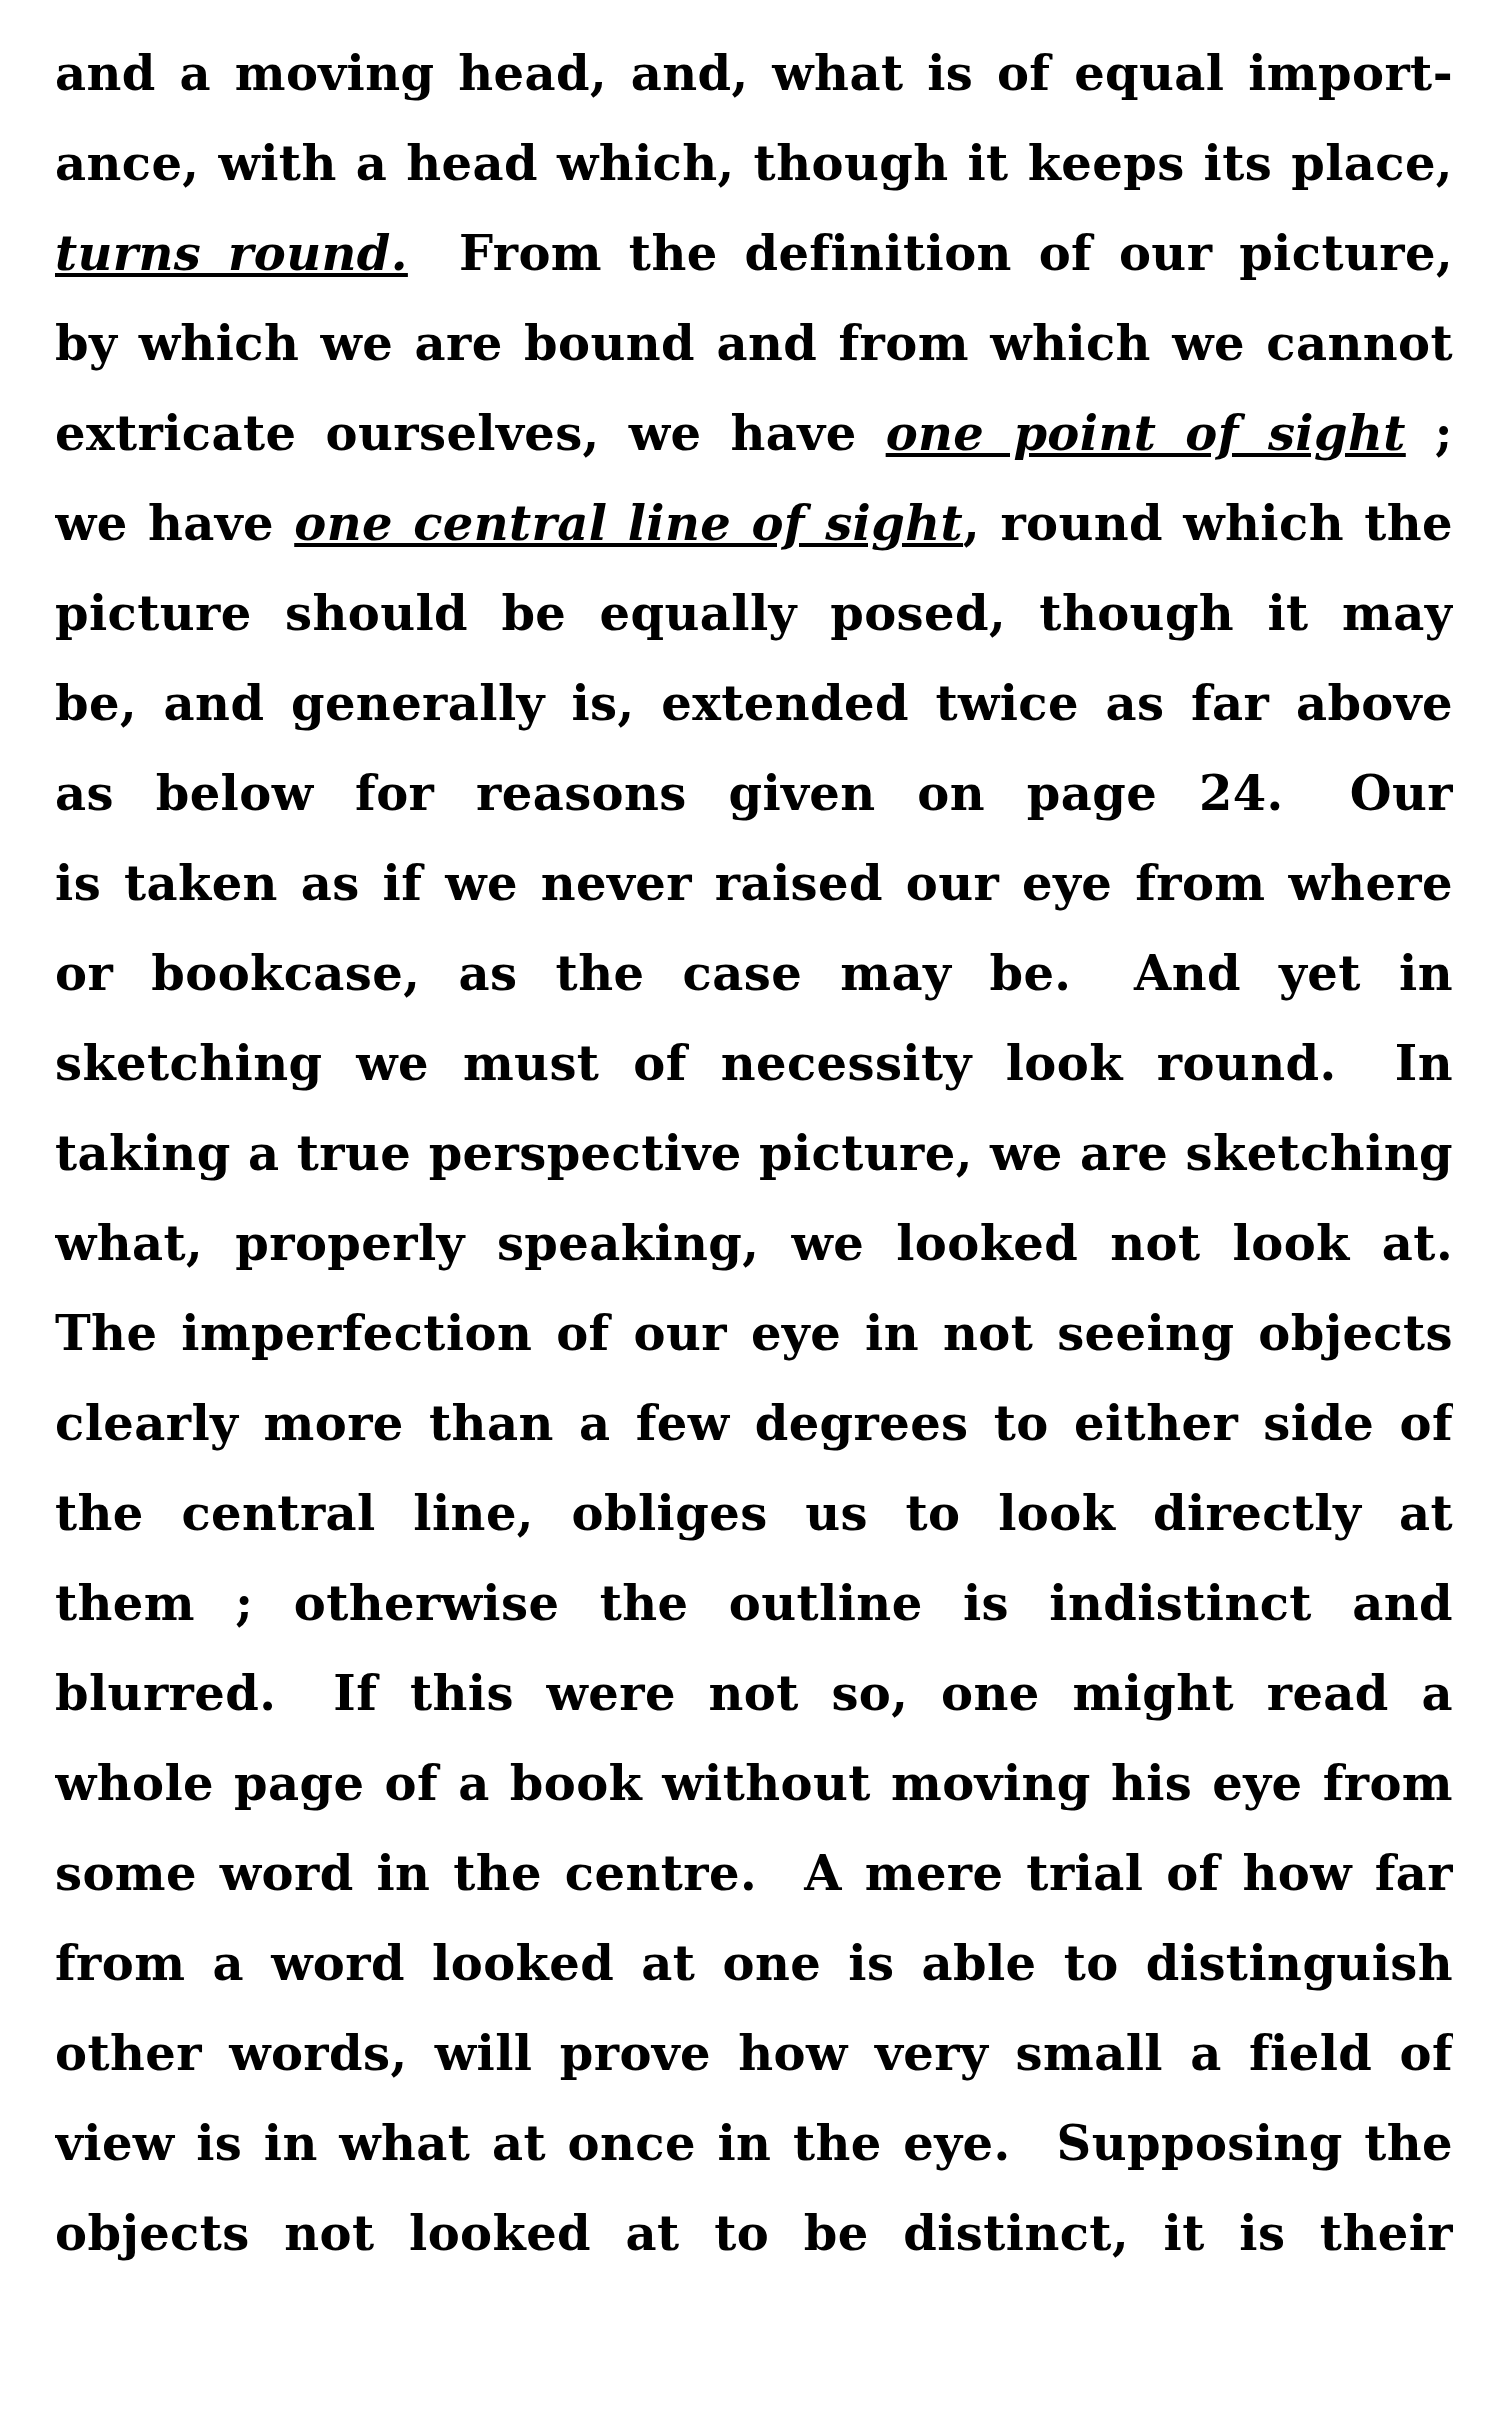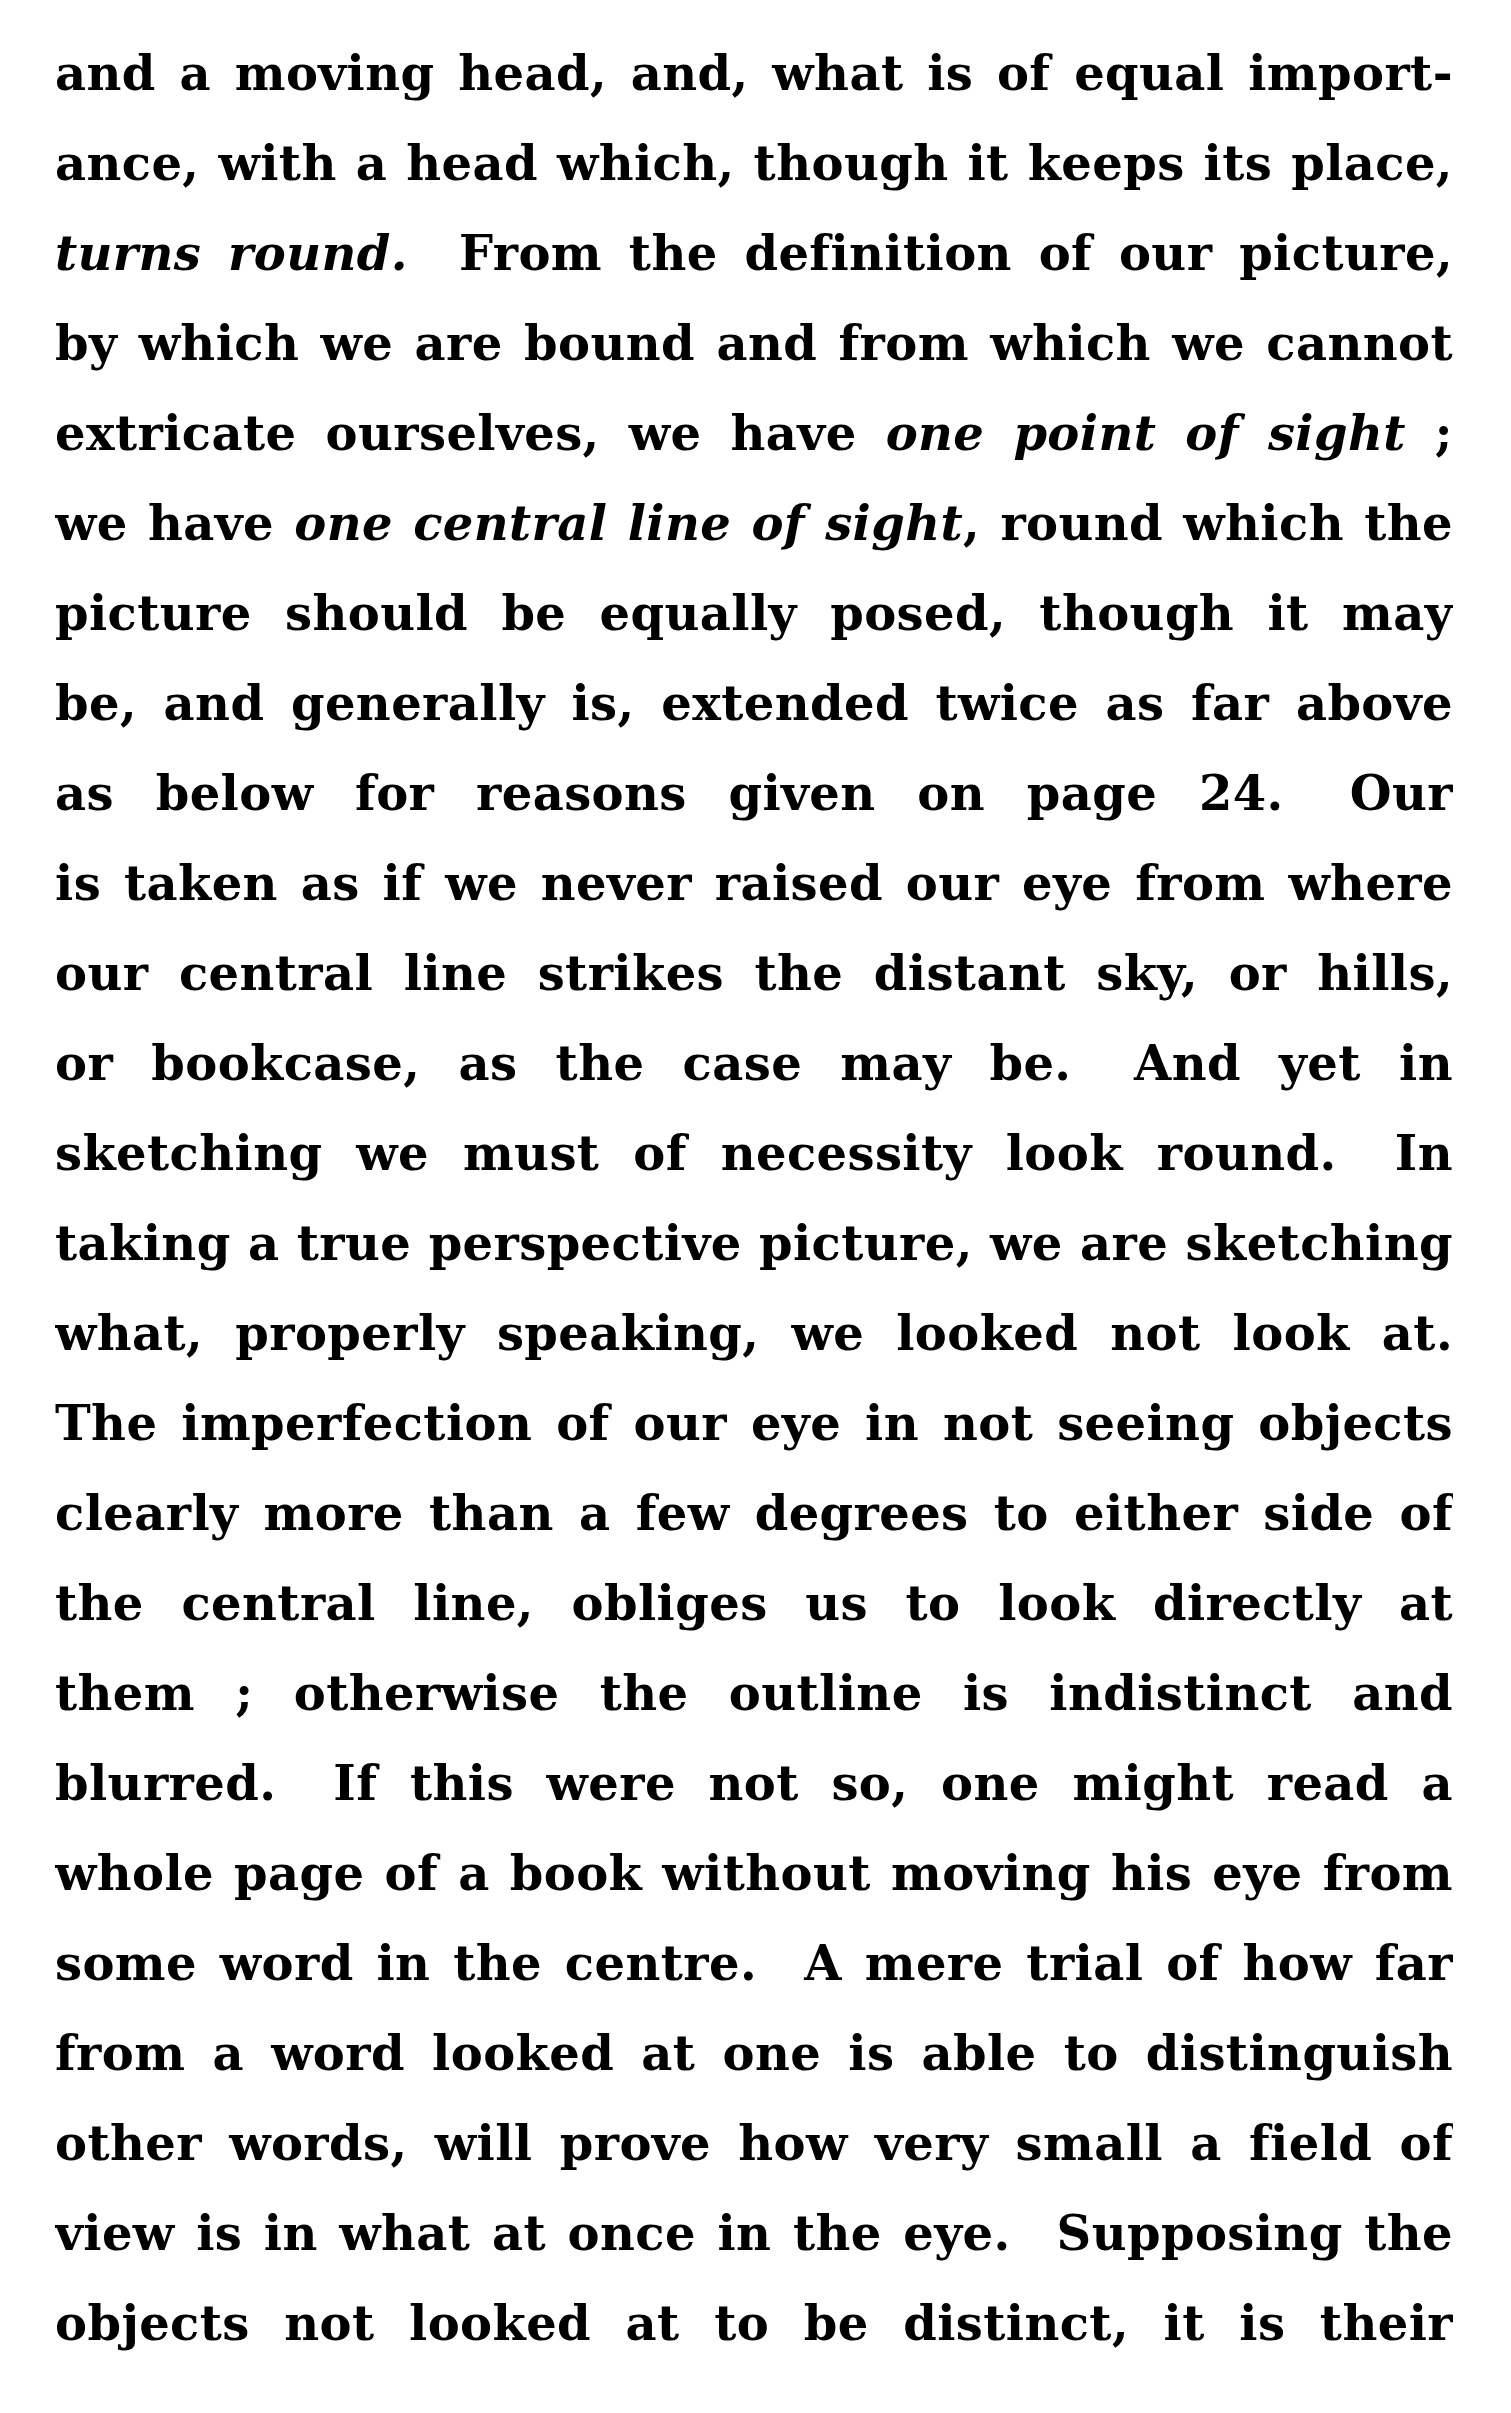--- a/index.html
+++ b/index.html
@@ -30,38 +30,38 @@
     text-align-last: justify;
     overflow: hidden;
     white-space: normal;
     letter-spacing: 0.4px;
   }
   .seg {
     font-style: normal;
   }
   .seg.italic {
     font-style: italic;
+    text-decoration: underline;
   }
 </style>
 </head>
 <body>
 
 <div class="page">
   <div class="text-block">
       <div class="line"><span class="seg">and a moving head, and, what is of equal import-</span></div>
       <div class="line"><span class="seg">ance, with a head which, though it keeps its place,</span></div>
       <div class="line"><span class="seg italic">turns round.</span><span class="seg">  From the definition of our picture,</span></div>
       <div class="line"><span class="seg">by which we are bound and from which we cannot</span></div>
       <div class="line"><span class="seg">extricate ourselves, we have </span><span class="seg italic">one point of sight</span><span class="seg"> ; and</span></div>
       <div class="line"><span class="seg">we have </span><span class="seg italic">one central line of sight</span><span class="seg">, round which the</span></div>
       <div class="line"><span class="seg">picture should be equally posed, though it may</span></div>
       <div class="line"><span class="seg">be, and generally is, extended twice as far above</span></div>
       <div class="line"><span class="seg">as below for reasons given on page 24.  Our picture</span></div>
       <div class="line"><span class="seg">is taken as if we never raised our eye from where</span></div>
-      <div class="line"><span class="seg">our central line strikes the distant sky, or hills,</span></div>
       <div class="line"><span class="seg">or bookcase, as the case may be.  And yet in</span></div>
       <div class="line"><span class="seg">sketching we must of necessity look round.  In</span></div>
       <div class="line"><span class="seg">taking a true perspective picture, we are sketching</span></div>
       <div class="line"><span class="seg">what, properly speaking, we looked not look at.</span></div>
       <div class="line"><span class="seg">The imperfection of our eye in not seeing objects</span></div>
       <div class="line"><span class="seg">clearly more than a few degrees to either side of</span></div>
       <div class="line"><span class="seg">the central line, obliges us to look directly at</span></div>
       <div class="line"><span class="seg">them ; otherwise the outline is indistinct and</span></div>
       <div class="line"><span class="seg">blurred.  If this were not so, one might read a</span></div>
       <div class="line"><span class="seg">whole page of a book without moving his eye from</span></div>

